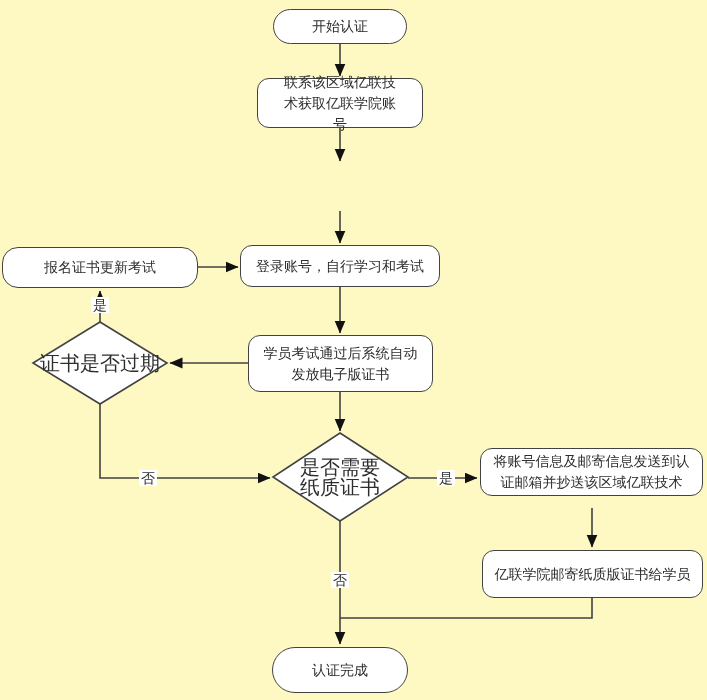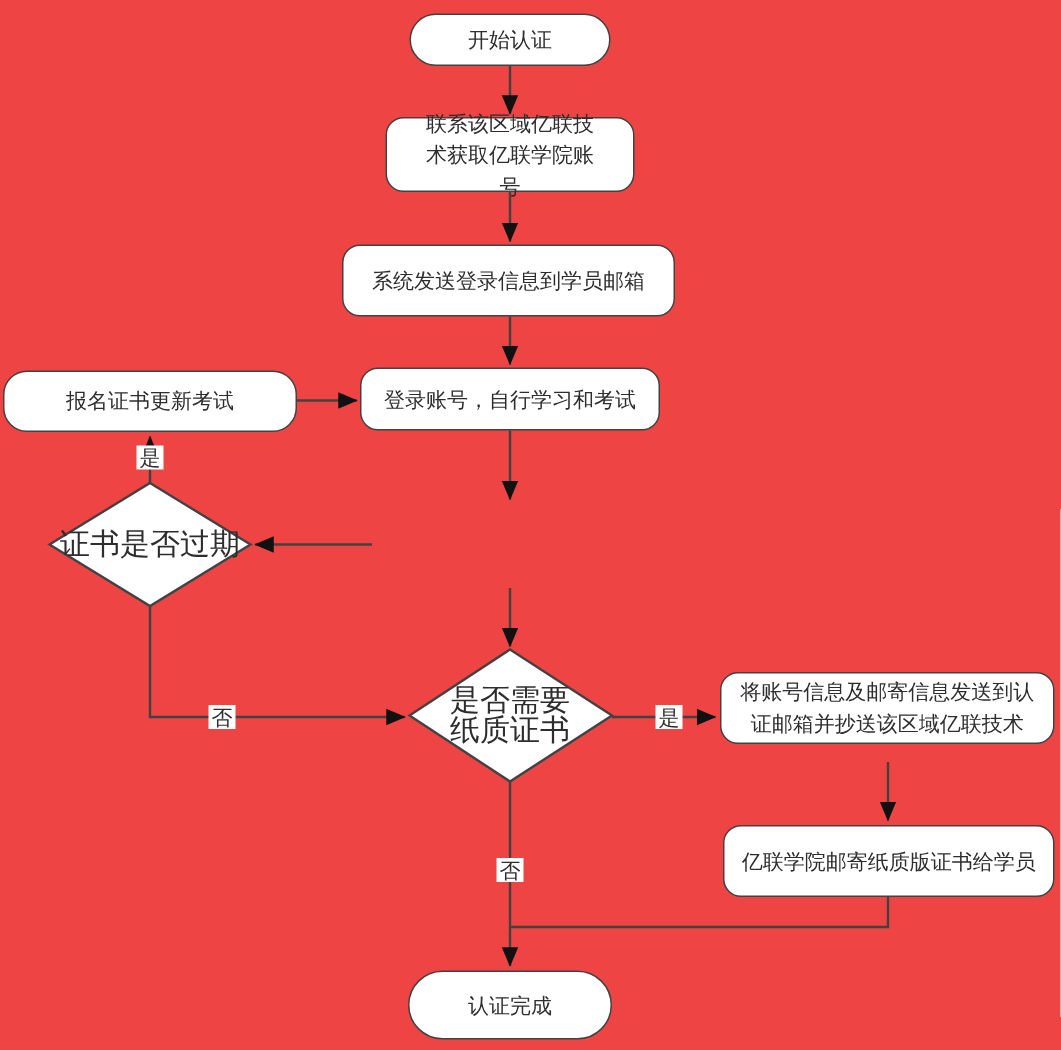--- a/index.html
+++ b/index.html
@@ -1,19 +1,19 @@
 <!DOCTYPE html>
 <html><head>
 <meta charset="utf-8">
 <style>
   html,body{margin:0;padding:0;background:#ffffff;}
   .stage{
     position:relative;
     width:707px;height:700px;
-    background:#ef4444;
+    background:#fef9c3;
     font-family:"Liberation Sans","DejaVu Sans",sans-serif;
     color:#2d2d2d;
     overflow:hidden;
   }
   .wires{position:absolute;left:0;top:0;width:707px;height:700px;z-index:1;}
   .node{
     position:absolute;z-index:2;
     box-sizing:border-box;
     background:#ffffff;
     border:1.5px solid #424242;
@@ -73,32 +73,32 @@
   </svg>
 
   <div class="node terminator" style="left:273px;top:9px;width:134px;height:35px;">
     <span>开始认证</span>
   </div>
 
   <div class="node process" style="left:257px;top:78px;width:166px;height:50px;padding:0 24px;">
     <span>联系该区域亿联技术获取亿联学院账号</span>
   </div>
 
-  <div class="node process" style="left:228px;top:163px;width:222px;height:48px;padding:0 10px;">
-    <span>系统发送登录信息到学员邮箱</span>
-  </div>
 
   <div class="node process" style="left:240px;top:245px;width:200px;height:42px;padding:0 10px;">
     <span>登录账号，自行学习和考试</span>
   </div>
 
   <div class="node renew" style="left:2px;top:247px;width:196px;height:41px;padding:0 10px;">
     <span>报名证书更新考试</span>
   </div>
 
+  <div class="node process" style="left:248px;top:335px;width:185px;height:57px;padding:0 9px;">
+    <span>学员考试通过后系统自动发放电子版证书</span>
+  </div>
 
   <div class="node process" style="left:480px;top:448px;width:223px;height:48px;padding:12px 10px;">
     <span>将账号信息及邮寄信息发送到认证邮箱并抄送该区域亿联技术</span>
   </div>
 
   <div class="node process" style="left:482px;top:550px;width:221px;height:48px;padding:0 10px;">
     <span>亿联学院邮寄纸质版证书给学员</span>
   </div>
 
   <div class="node terminator" style="left:272px;top:647px;width:136px;height:46px;justify-content:center;">

